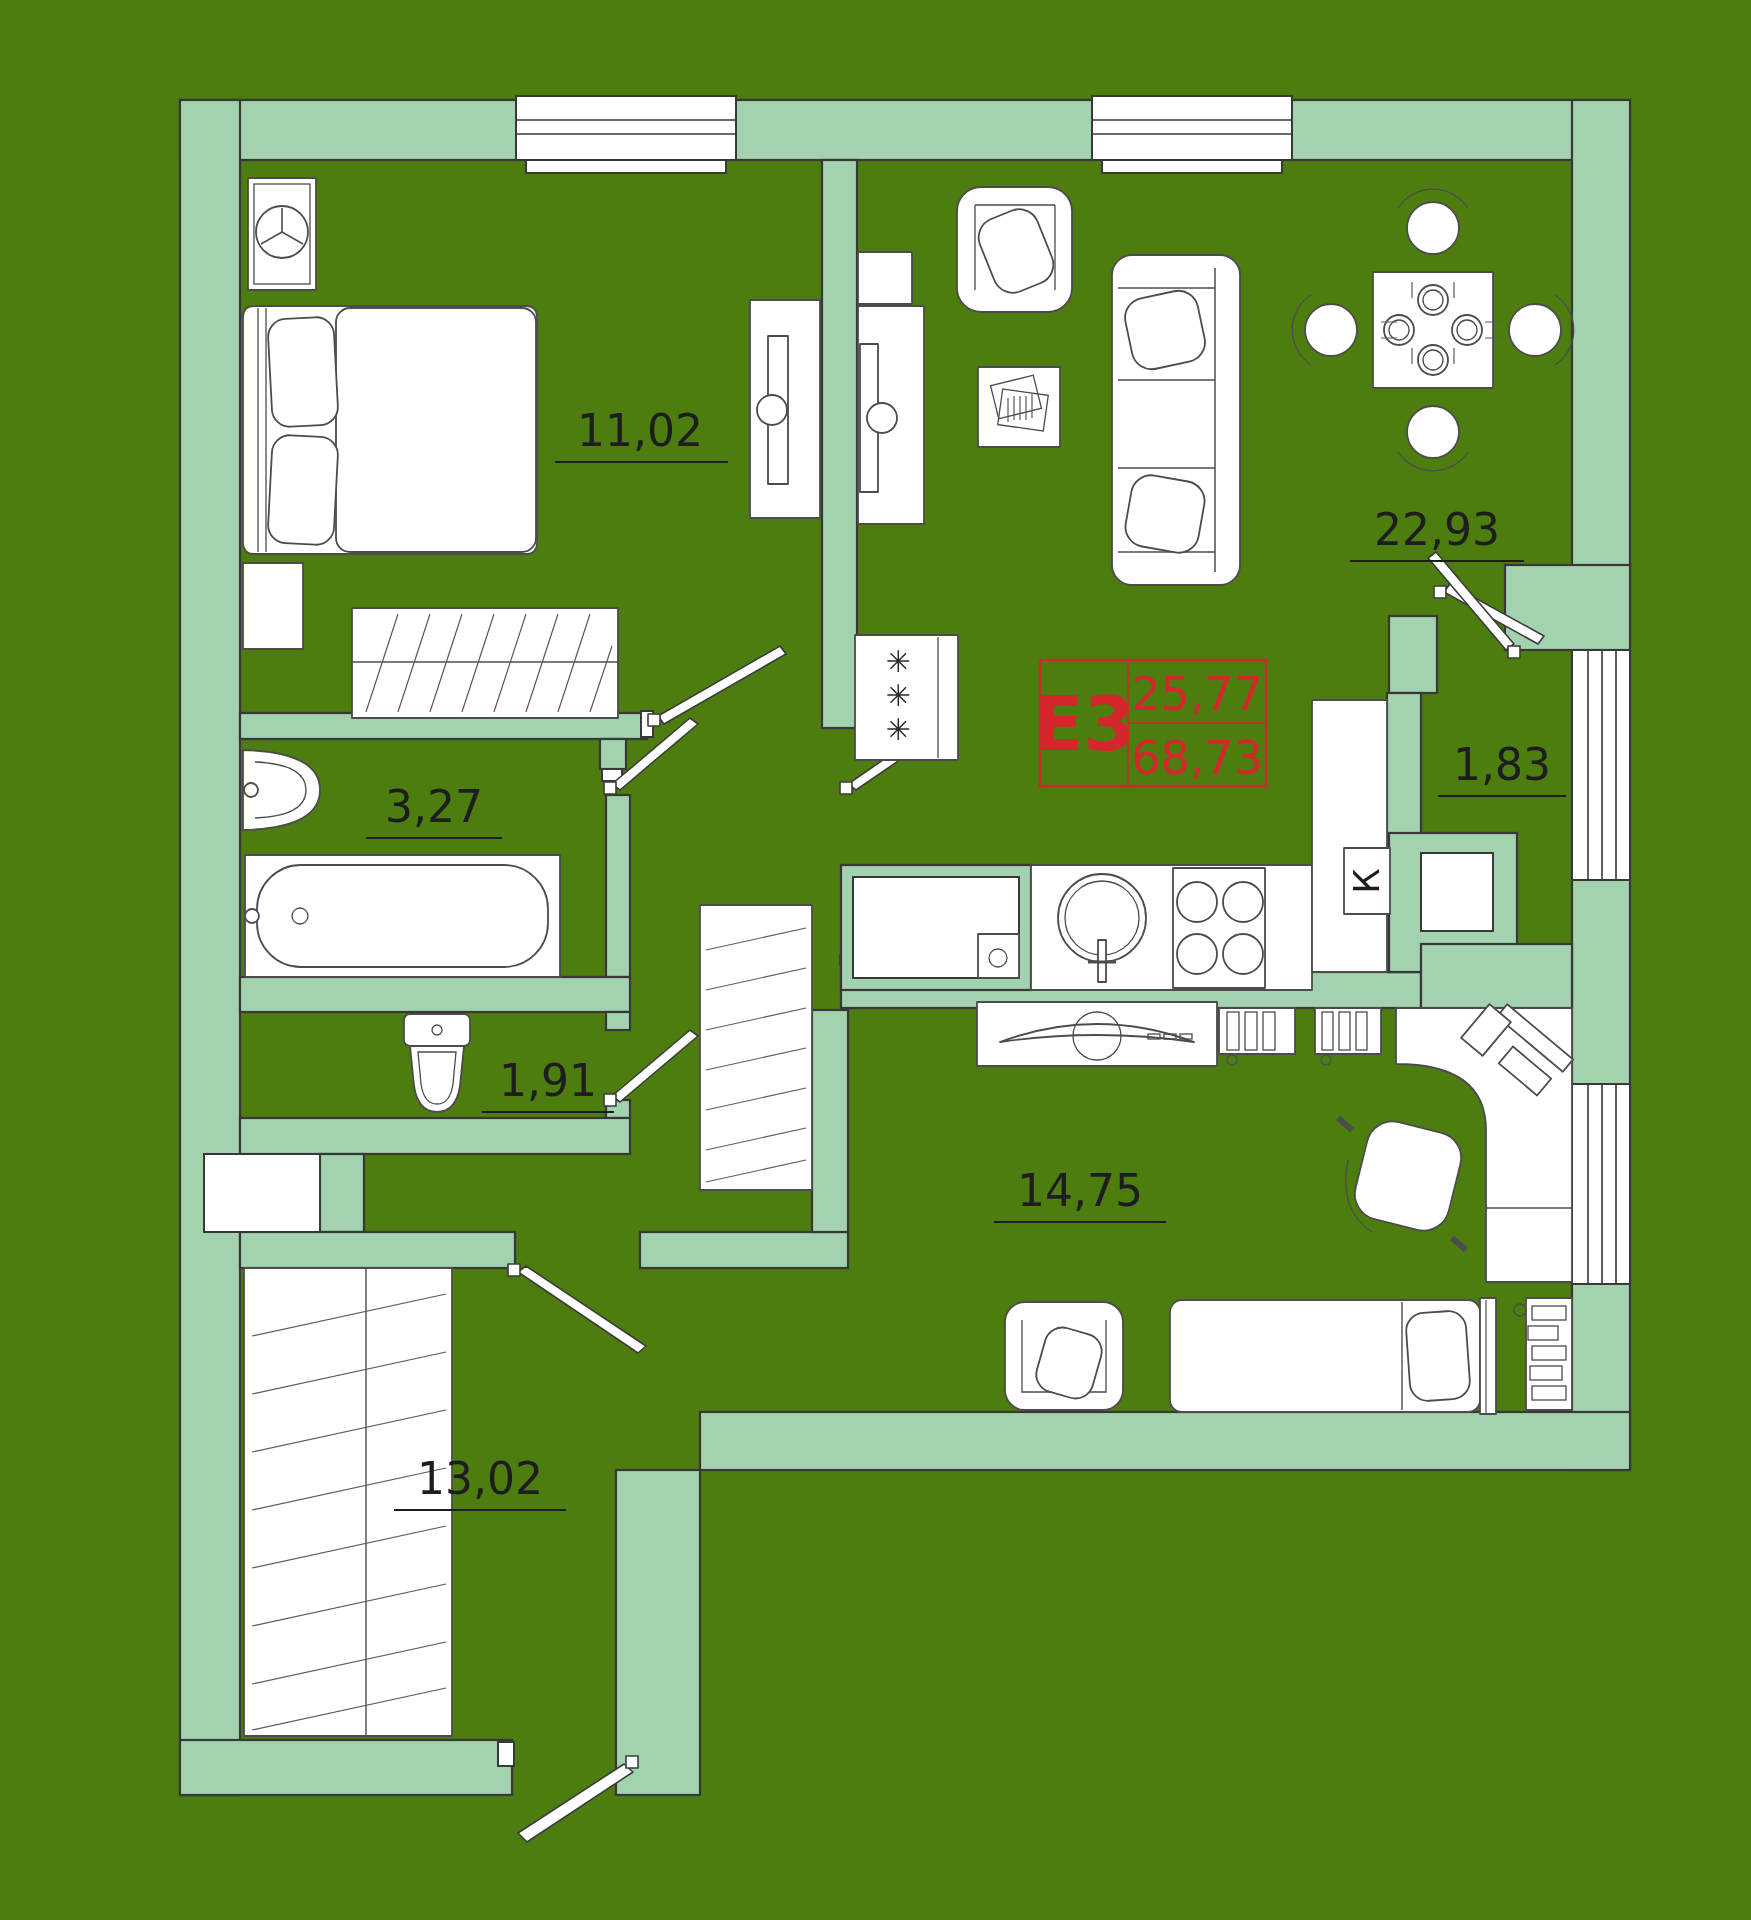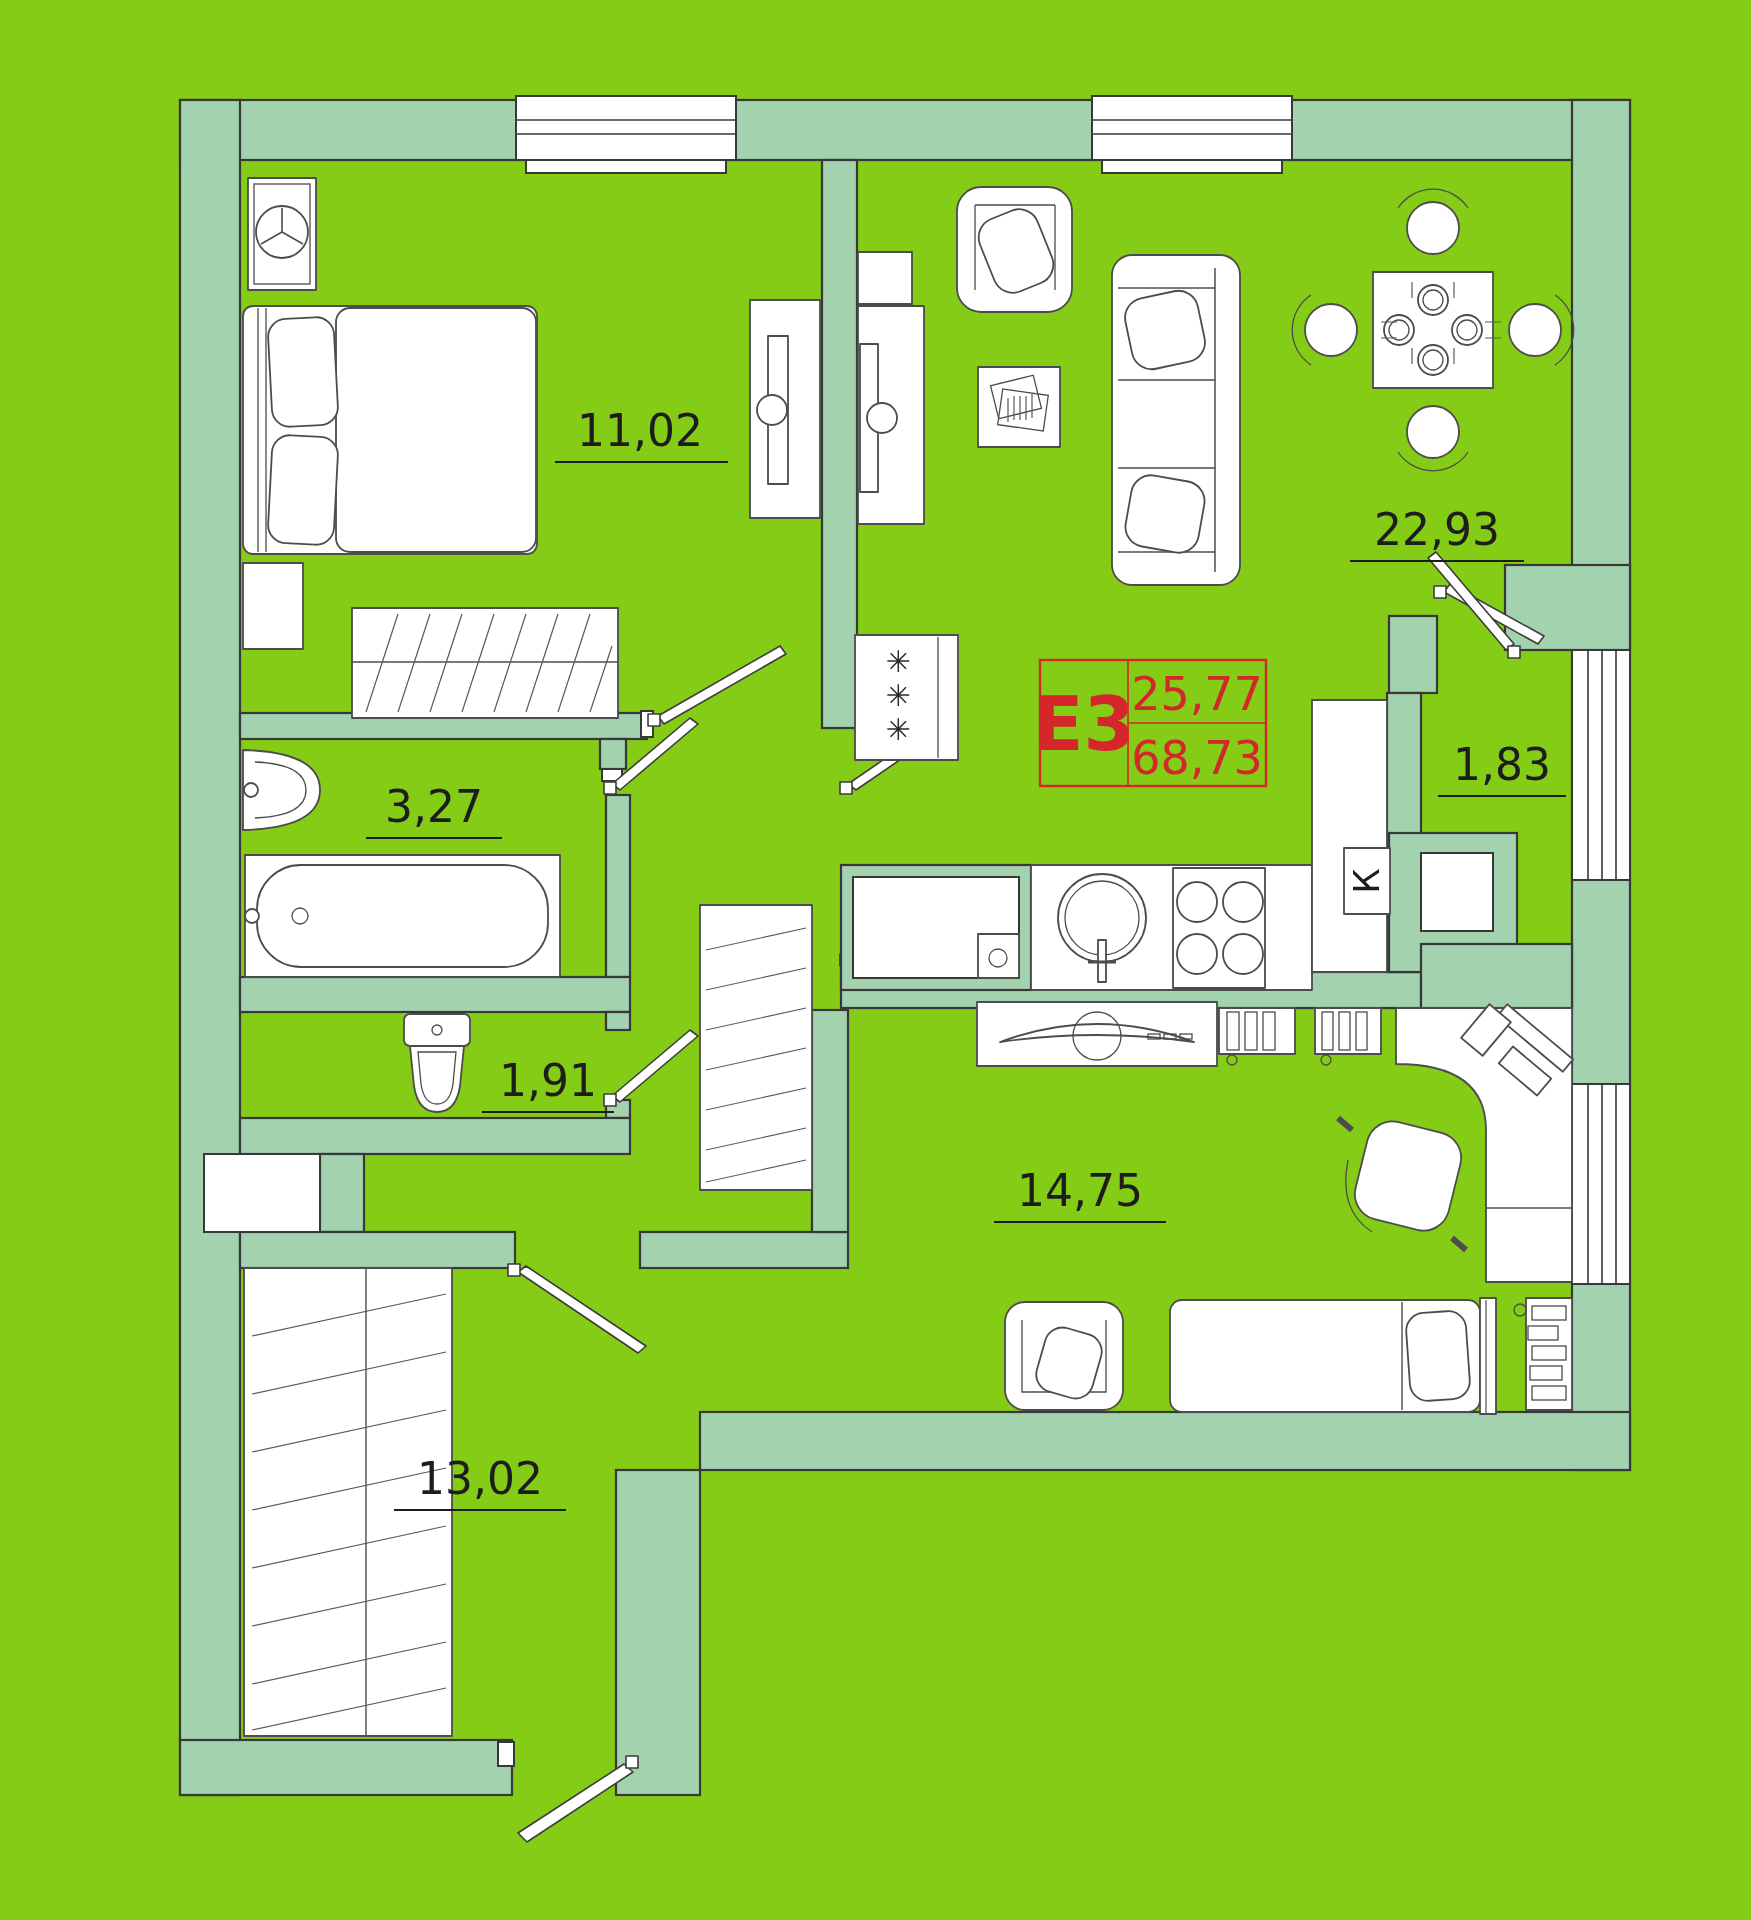--- a/index.html
+++ b/index.html
@@ -1,16 +1,16 @@
 <!DOCTYPE html>
 <html><head>
 <meta charset="utf-8">
 <style>
   html,body{margin:0;padding:0;background:#ffffff;}
-  .page{width:1751px;height:1920px;background:#84cc16;position:relative;font-family:"DejaVu Sans",sans-serif;}
+  .page{width:1751px;height:1920px;background:#4d7c0f;position:relative;font-family:"DejaVu Sans",sans-serif;}
   svg{display:block;}
   .wall{fill:#a3d2ae;stroke:#383838;stroke-width:2.2;}
   .opening{fill:#ffffff;stroke:#383838;stroke-width:2;}
   .furn{fill:#ffffff;stroke:#4c4c4c;stroke-width:1.8;stroke-linejoin:round;}
   .furnthin{fill:none;stroke:#4c4c4c;stroke-width:1.3;}
   .hatch{fill:none;stroke:#5a5a5a;stroke-width:1.2;}
   .door{fill:#ffffff;stroke:#3c3c3c;stroke-width:1.6;stroke-linejoin:round;}
   .lbl{font-family:"DejaVu Sans",sans-serif;font-size:44px;fill:#1d1d1d;text-anchor:middle;}
   .ulin{stroke:#1d1d1d;stroke-width:2;}
   .redbox{fill:none;stroke:#d5262c;stroke-width:2.4;}

